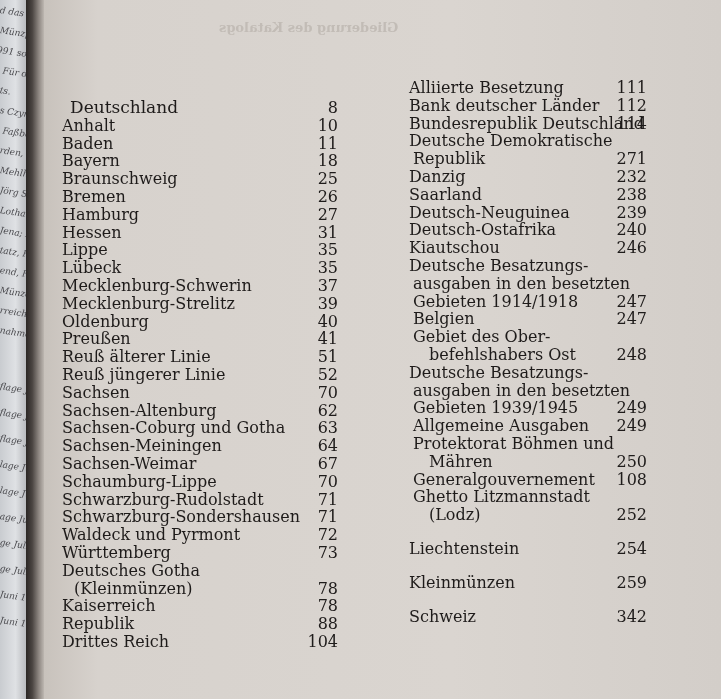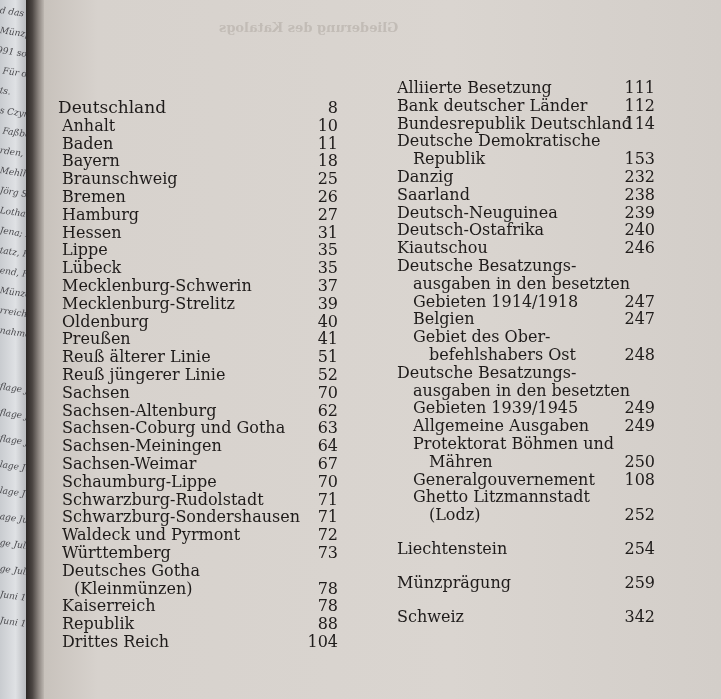--- a/index.html
+++ b/index.html
@@ -9,24 +9,24 @@
           background:linear-gradient(90deg,#c9ccd0 0%,#dfe1e4 60%,#b9bbbf 100%);overflow:hidden;}
   .facing .ft{position:absolute;left:-8px;font-size:9px;color:#4a4a4e;white-space:nowrap;
               transform:rotate(8deg);transform-origin:left top;font-style:italic;}
   .gutter{position:absolute;left:26px;top:0;width:18px;height:699px;
           background:linear-gradient(90deg,#2a2624 0%,#4b4542 35%,#8c8580 70%,#bdb7b1 100%);}
   .page{position:absolute;left:44px;top:0;width:677px;height:699px;
         background:linear-gradient(90deg,#c8c2bc 0%,#d7d2cd 8%,#dad5d0 60%,#d3cec9 100%);}
   .bleed{position:absolute;color:#c2bcb6;font-size:13px;transform:scaleX(-1);white-space:nowrap;}
   .col{position:absolute;font-size:16px;line-height:17.8px;}
   .row{position:relative;height:17.8px;white-space:nowrap;}
-  .row .lbl{position:absolute;left:4px;}
+  .row .lbl{position:absolute;left:16px;}
   .row .pg{position:absolute;text-align:right;width:50px;}
   .i1 .lbl{left:8px;text-align:right;} .i2 .lbl{left:20px;} .i3 .lbl{left:36px;}
-  .left .pg{left:234px;} .right .pg{left:212px;}
+  .left .pg{left:234px;} .right .pg{left:204px;}
   .small{font-size:17px;}
 </style>
 </head>
 <body>
 
 <div class="facing" id="facing">
     <div class="ft" style="top: 4px;">...d das Numis...</div>
     <div class="ft" style="top: 24px;">...Münzprägung...</div>
     <div class="ft" style="top: 44px;">1991 sowie...</div>
     <div class="ft" style="top: 64px;">... Für die Prägu...</div>
@@ -195,21 +195,21 @@
       <div class="row i0">
         <span class="lbl">Bundesrepublik Deutschland</span>
         <span class="pg">114</span>
       </div>
       <div class="row i0">
         <span class="lbl">Deutsche Demokratische</span>
         <span class="pg"></span>
       </div>
       <div class="row i2">
         <span class="lbl">Republik</span>
-        <span class="pg">153</span>
+        <span class="pg">271</span>
       </div>
       <div class="row i0">
         <span class="lbl">Danzig</span>
         <span class="pg">232</span>
       </div>
       <div class="row i0">
         <span class="lbl">Saarland</span>
         <span class="pg">238</span>
       </div>
       <div class="row i0">
@@ -282,21 +282,21 @@
       </div>
       <div class="row i3">
         <span class="lbl">(Lodz)</span>
         <span class="pg">252</span>
       </div>
       <div class="row i0" style="margin-top: 16px;">
         <span class="lbl">Liechtenstein</span>
         <span class="pg">254</span>
       </div>
       <div class="row i0" style="margin-top: 16px;">
-        <span class="lbl">Münzprägung</span>
+        <span class="lbl">Kleinmünzen</span>
         <span class="pg">259</span>
       </div>
       <div class="row i0" style="margin-top: 16px;">
         <span class="lbl">Schweiz</span>
         <span class="pg">342</span>
       </div>
     </div>
 </div>
 
 </body></html>

